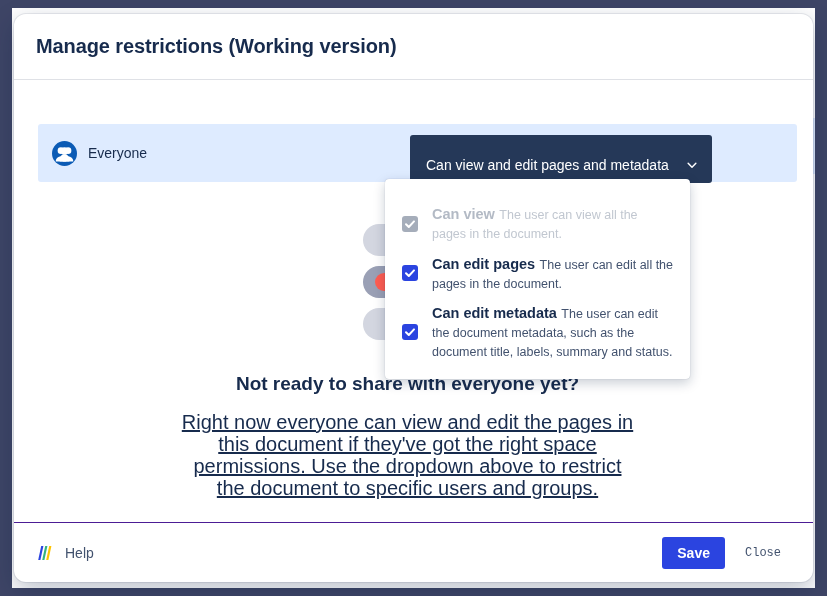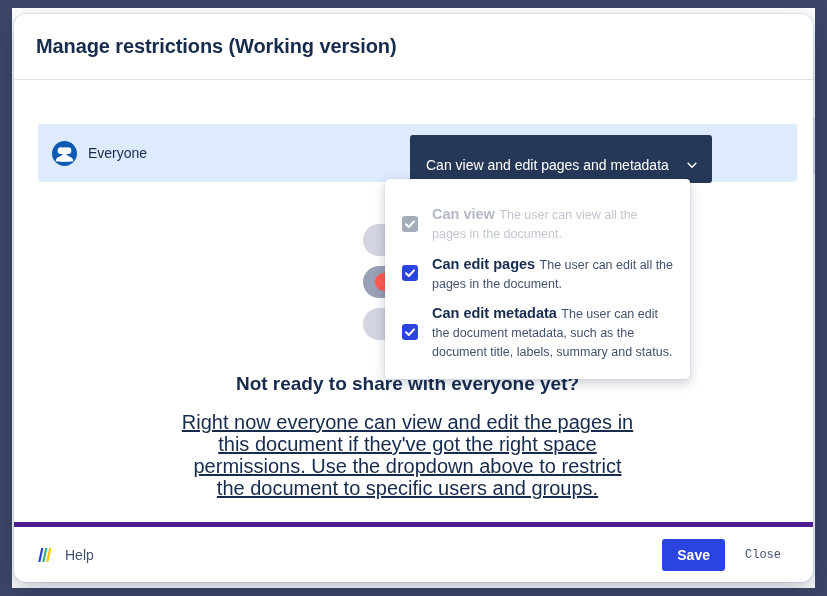--- a/index.html
+++ b/index.html
@@ -220,21 +220,21 @@
     line-height: 22px;
     width: 452px;
     margin: 0 auto;
     text-decoration: underline;
   }
 
   
   .modal-footer {
     flex: 0 0 60px;
     height: 60px;
-    border-top: 5px solid #4c1d95;
+    border-top: 1px solid #4c1d95;
     display: flex;
     align-items: center;
     padding: 5px 22px;
   }
   .help-link {
     display: flex;
     align-items: center;
     gap: 10px;
     cursor: pointer;
   }

